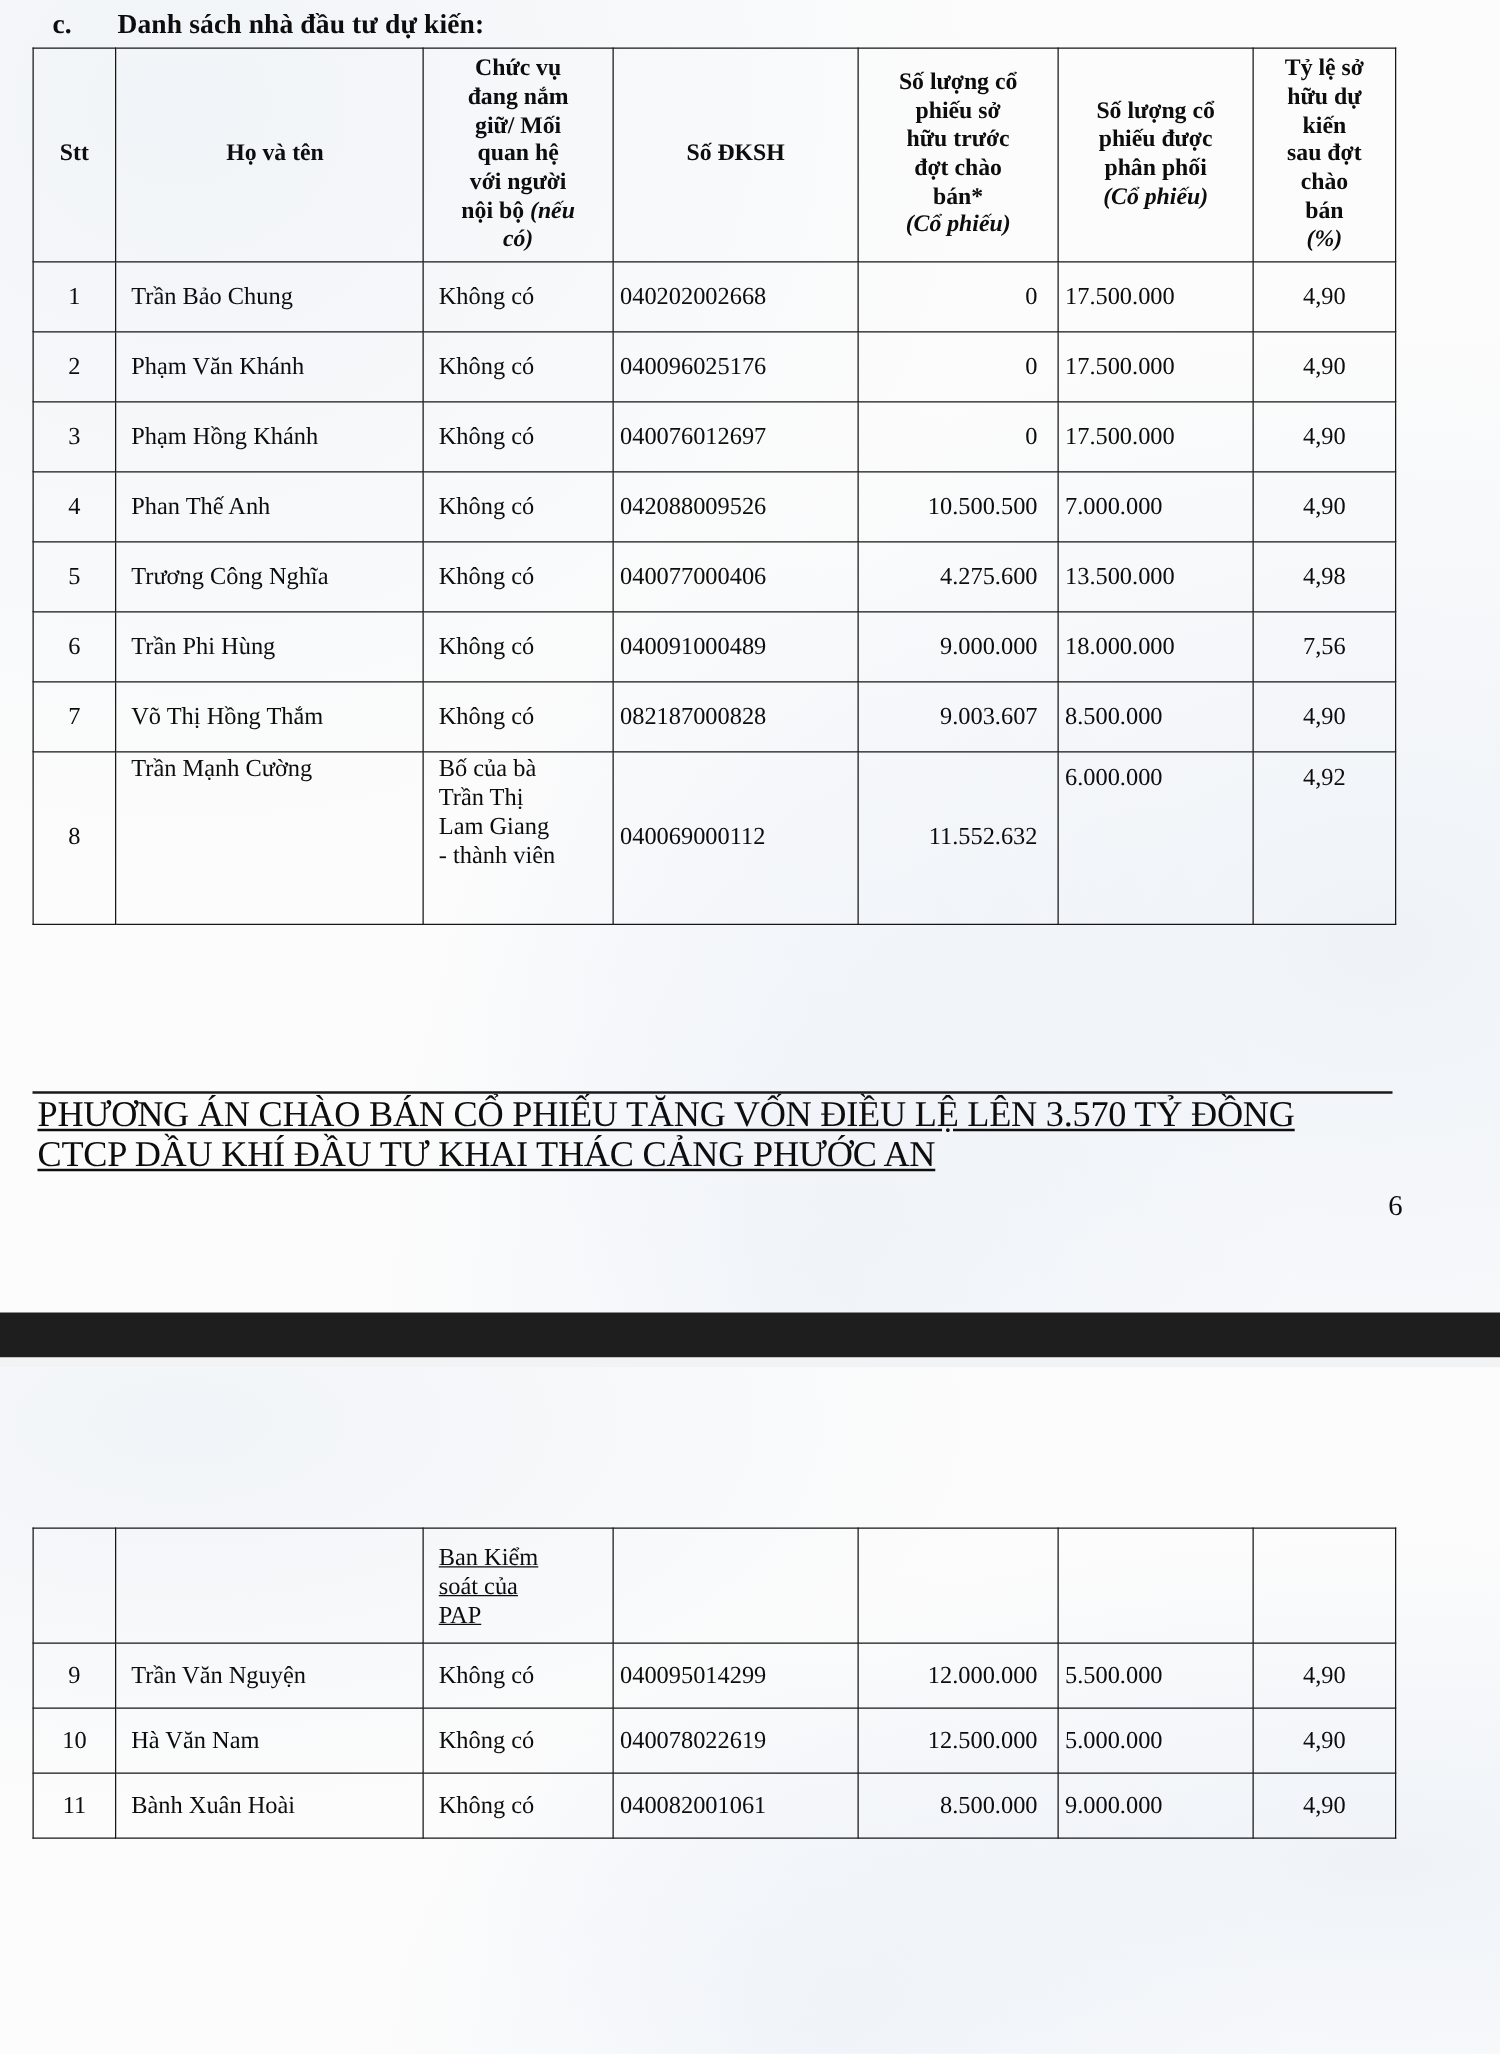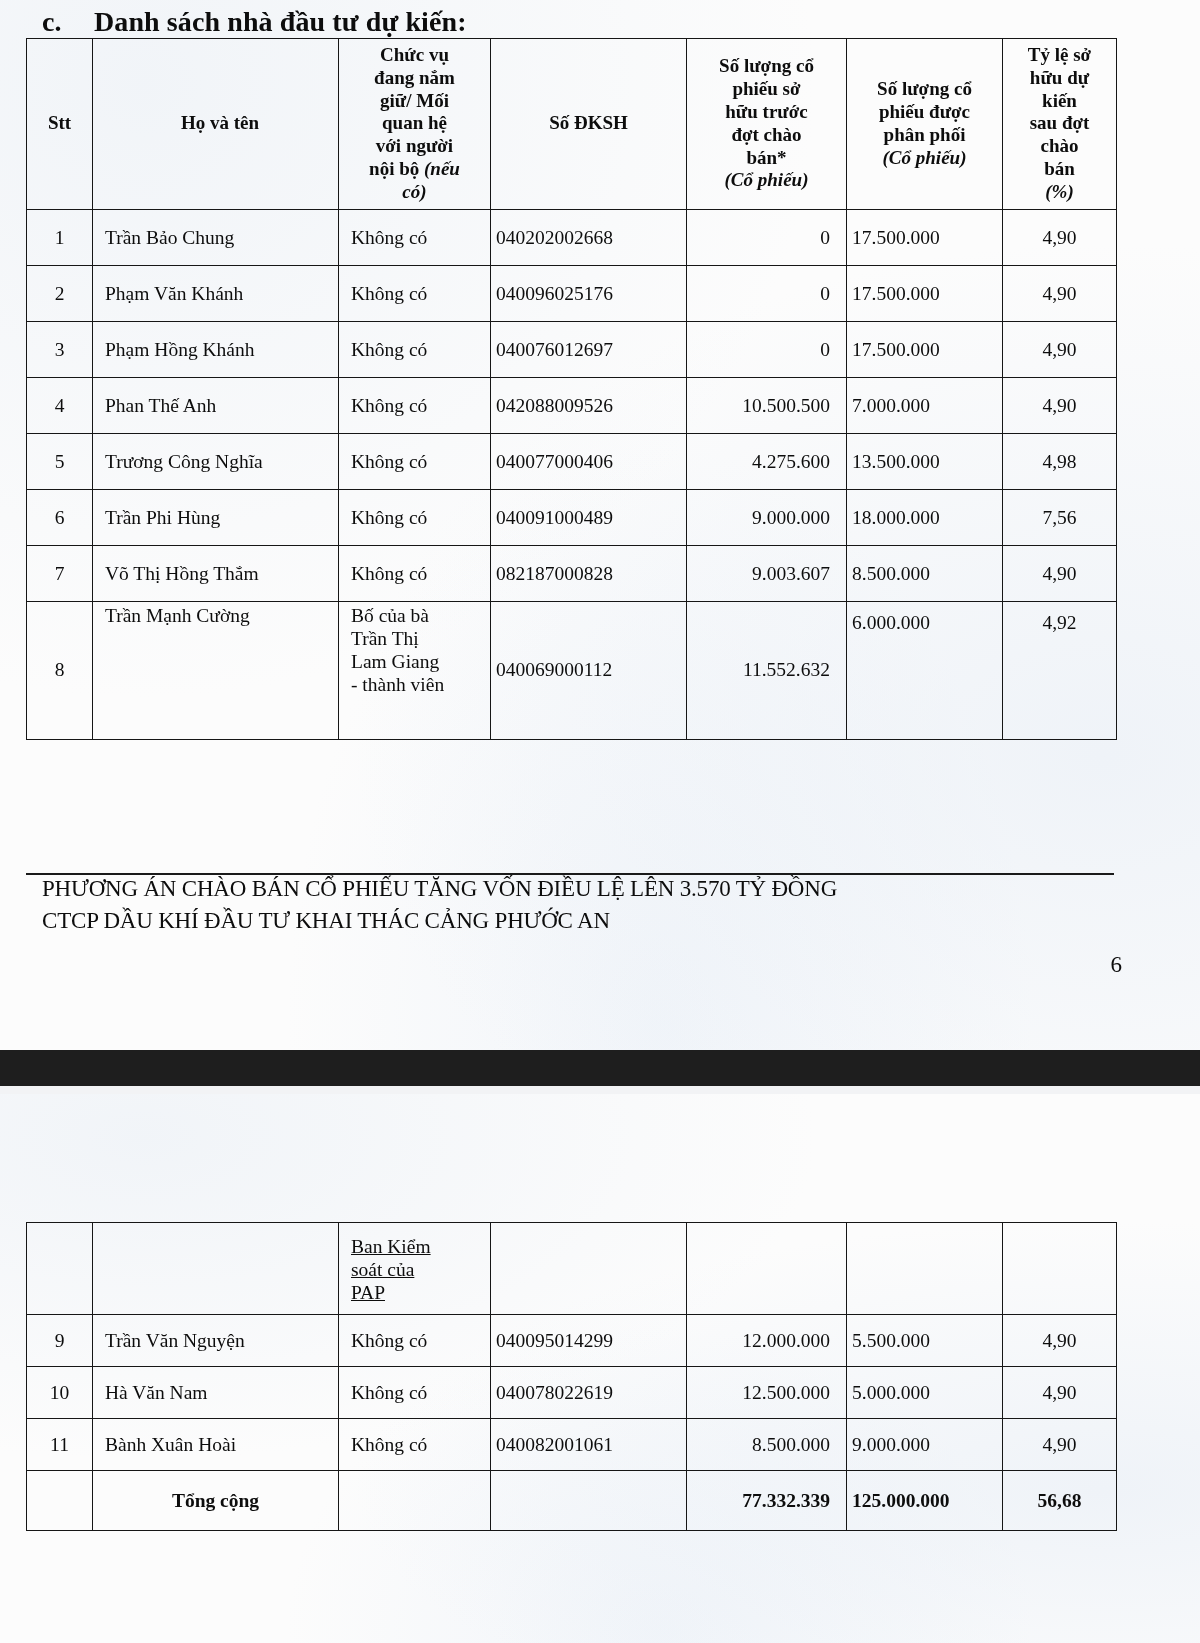--- a/index.html
+++ b/index.html
@@ -41,21 +41,21 @@
       radial-gradient(ellipse at 92% 72%, rgba(226,234,244,.5) 0%, rgba(255,255,255,0) 48%),
       radial-gradient(ellipse at 55% 98%, rgba(228,236,246,.45) 0%, rgba(255,255,255,0) 40%);
     pointer-events:none;
   }
 
   
   .sec-heading {
     position: absolute;
     left: 42px; top: 6px;
     font-weight: bold;
-    font-size: 28px;
+    font-size: 22px;
     letter-spacing: .1px;
     white-space: nowrap;
   }
   .sec-heading .marker { display:inline-block; width:52px; }
 
   
   table.doc {
     position: absolute;
     border-collapse: collapse;
     table-layout: fixed;
@@ -97,24 +97,25 @@
   #table-investors tr.row-8 td.c-pct { vertical-align: top; padding-top: 9px; }
   .role-multi { line-height: 1.25; }
 
   
   .foot-rule {
     position: absolute; left: 26px; top: 873px;
     width: 1088px; height: 0;
     border-top: 2px solid #1a1a1a;
   }
   .foot-line {
-    position: absolute; left: 42px;
-    font-size: 23px;
+    position: absolute; left: 30px;
+    font-size: 29px;
     letter-spacing: -.2px;
     white-space: nowrap;
+    text-decoration: underline;
   }
   .foot-line.l1 { top: 876px; }
   .foot-line.l2 { top: 908px; }
   .page-num {
     position: absolute; right: 78px; top: 952px;
     font-size: 23px;
   }
 
   
   #table-investors-cont { left: 26px; top: 1222px; width: 1090px; }
@@ -305,23 +306,14 @@
     </tr>
     <tr class="row-data">
       <td class="c-stt">11</td>
       <td class="c-name">Bành Xuân Hoài</td>
       <td class="c-role">Không có</td>
       <td class="c-dk">040082001061</td>
       <td class="c-bef">8.500.000</td>
       <td class="c-dist">9.000.000</td>
       <td class="c-pct">4,90</td>
     </tr>
-    <tr class="row-total">
-      <td class="c-stt  empty-cell">&nbsp;</td>
-      <td class="c-name">Tổng cộng</td>
-      <td class="c-role empty-cell">&nbsp;</td>
-      <td class="c-dk   empty-cell">&nbsp;</td>
-      <td class="c-bef">77.332.339</td>
-      <td class="c-dist">125.000.000</td>
-      <td class="c-pct">56,68</td>
-    </tr>
   </tbody>
 </table>
 
 </body></html>

